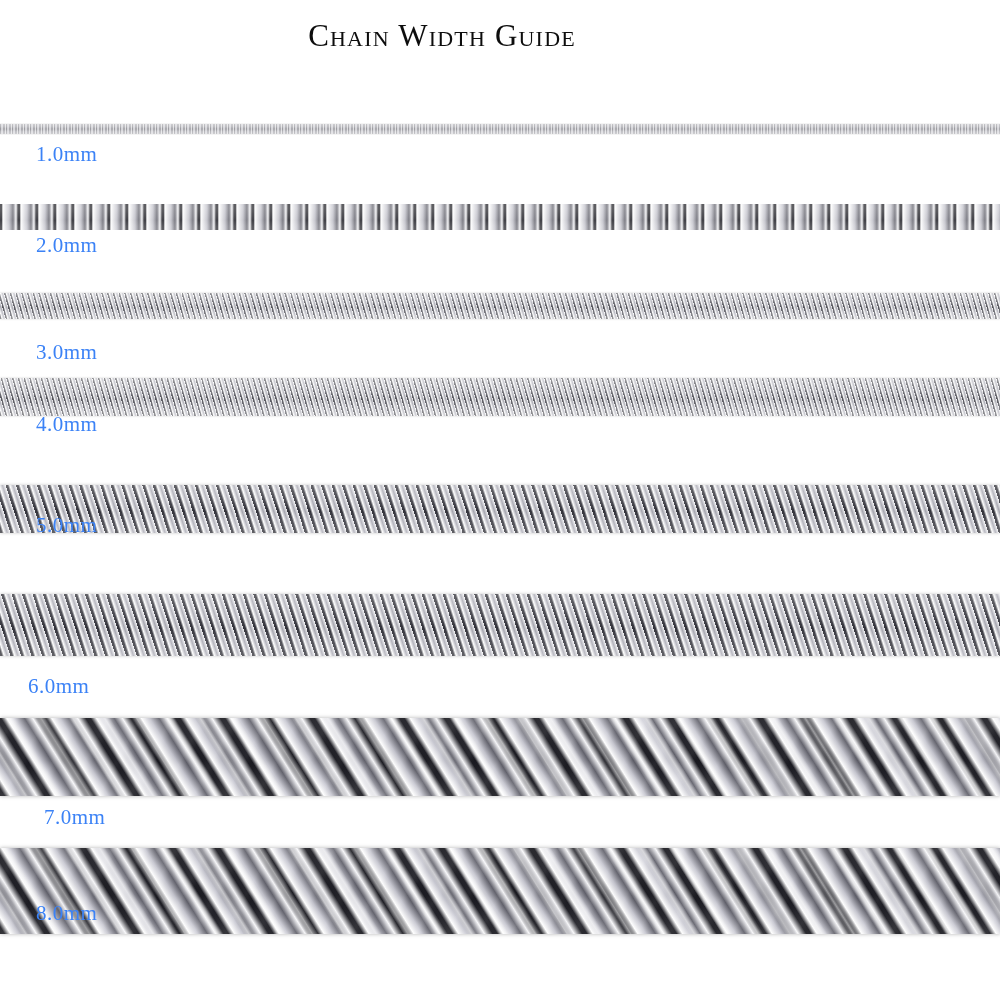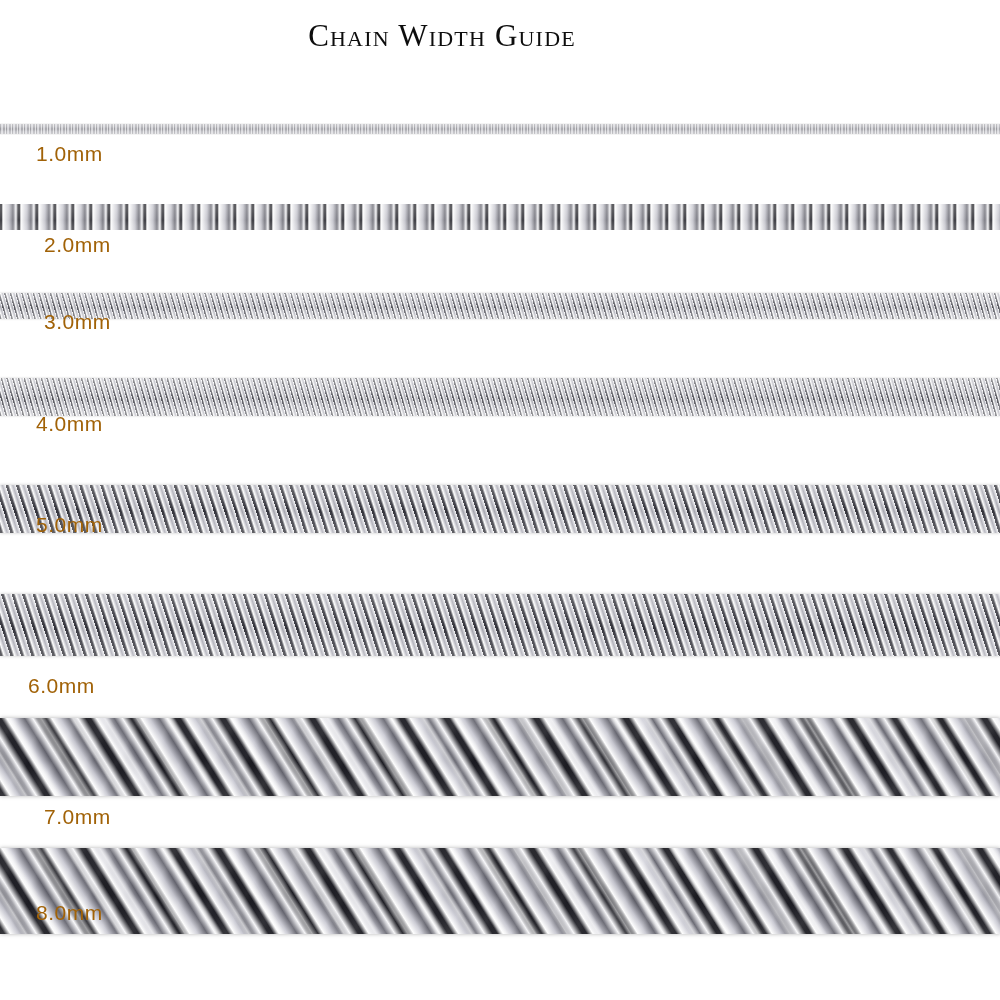--- a/index.html
+++ b/index.html
@@ -28,23 +28,23 @@
     white-space: nowrap;
   }
   .chain-strip {
     position: absolute;
     left: 0;
     width: 1000px;
     overflow: hidden;
   }
   .chain-label {
     position: absolute;
-    font-family: Liberation Sans, sans-serif;
+    font-family: Liberation Serif, serif;
     font-size: 21px;
-    color: #a16207;
+    color: #3b82f6;
     letter-spacing: 0.5px;
     white-space: nowrap;
   }
 
   
 
   
   .tex-fine {
     background:
       repeating-linear-gradient(90deg,
@@ -160,23 +160,23 @@
 </style>
 </head>
 <body>
 
 <div id="page-title">Chain Width Guide</div>
 
 <div id="chain-list">
     <div class="chain-strip tex-fine" style="top: 124px; height: 10px;"></div>
     <div class="chain-label" style="top: 142px; left: 36px;">1.0mm</div>
     <div class="chain-strip tex-bead" style="top: 204px; height: 26px;"></div>
-    <div class="chain-label" style="top: 233px; left: 44px;">2.0mm</div>
+    <div class="chain-label" style="top: 233px; left: 36px;">2.0mm</div>
     <div class="chain-strip tex-snake-fine" style="top: 293px; height: 26px;"></div>
-    <div class="chain-label" style="top: 310px; left: 36px; margin-left: 8px;">3.0mm</div>
+    <div class="chain-label" style="top: 340px; left: 36px;">3.0mm</div>
     <div class="chain-strip tex-snake-fine" style="top: 378px; height: 38px;"></div>
     <div class="chain-label" style="top: 412px; left: 36px;">4.0mm</div>
     <div class="chain-strip tex-snake-bold" style="top: 485px; height: 48px;"></div>
     <div class="chain-label" style="top: 513px; left: 36px;">5.0mm</div>
     <div class="chain-strip tex-snake-bold" style="top: 594px; height: 62px;"></div>
     <div class="chain-label" style="top: 674px; left: 28px;">6.0mm</div>
     <div class="chain-strip tex-rope" style="top: 718px; height: 78px;"></div>
     <div class="chain-label" style="top: 805px; left: 36px; margin-left: 8px;">7.0mm</div>
     <div class="chain-strip tex-rope" style="top: 848px; height: 86px;"></div>
     <div class="chain-label" style="top: 901px; left: 36px;">8.0mm</div>

